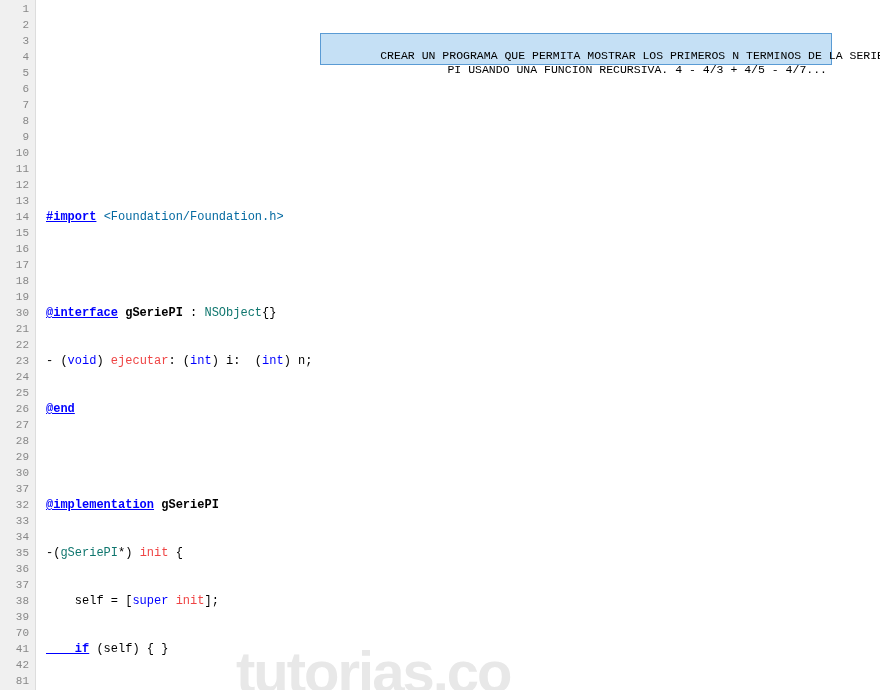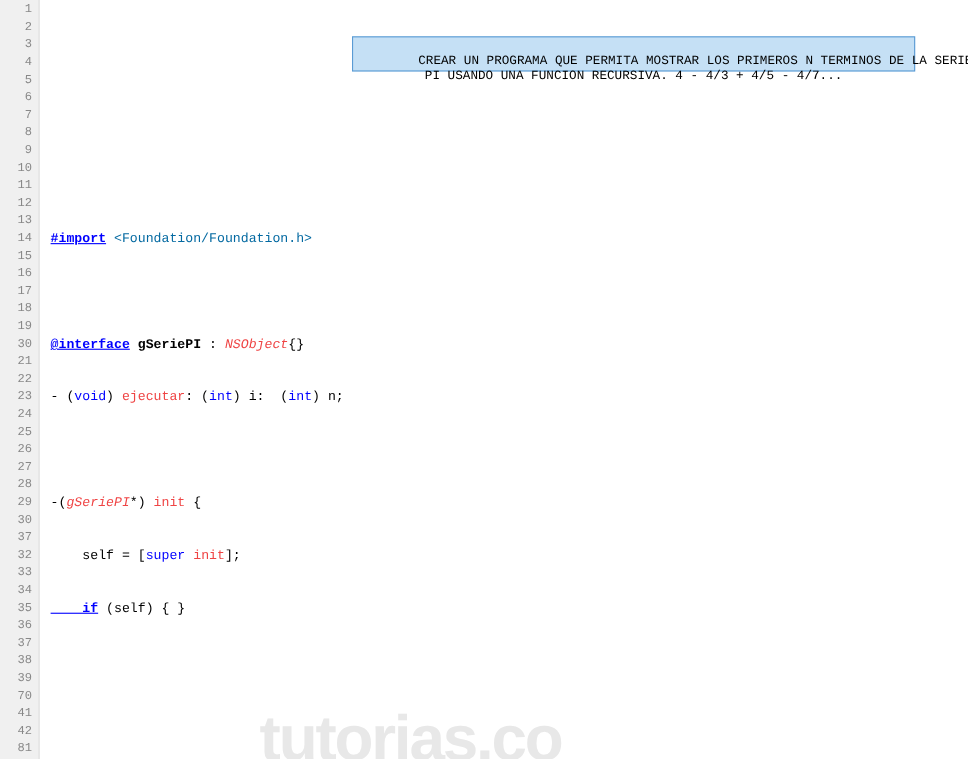--- a/index.html
+++ b/index.html
@@ -53,21 +53,21 @@
     font-size: 11.5px;
     color: #000;
     text-align: left;
     padding: 1px 4px;
     line-height: 14px;
     height: 32px;
     white-space: pre;
   }
   .kw { color: #0000ff; font-weight: bold; text-decoration: underline; }
   .kw2 { color: #0000ff; }
-  .type { color: #ef4444; font-style: italic; }
+  .type { color: #0f766e; }
   .inc { color: #0369a1; }
   .id { color: #000; font-weight: bold; }
   .meth { color: #ef4444; font-weight: normal; }
   .watermark {
     position: absolute;
     bottom: 10px;
     left: 200px;
     font-size: 58px;
     font-weight: bold;
     color: #e8e8e8;
@@ -124,32 +124,34 @@
     <div>70</div>
     <div>41</div>
     <div>42</div>
     <div>81</div>
   </div>
 
   <div class="code">
     <div class="banner-wrap">
       <div class="banner">
         <span>CREAR UN PROGRAMA QUE PERMITA MOSTRAR LOS PRIMEROS N TERMINOS DE LA SERIE</span>
-<span style="display:block;text-align:center;">PI USANDO UNA FUNCION RECURSIVA. 4 - 4/3 + 4/5 - 4/7...</span>
+<span style="display:block;text-align:right;">PI USANDO UNA FUNCION RECURSIVA. 4 - 4/3 + 4/5 - 4/7...</span>
       </div>
     </div>
 
     <div class="line"></div>
     <div class="line"></div>
     <div class="line"></div>
     <div class="line"><span class="kw">#import</span> <span class="inc">&lt;Foundation/Foundation.h&gt;</span></div>
     <div class="line"></div>
     <div class="line"><span class="kw">@interface</span> <span class="id">gSeriePI</span><span> : </span><span class="type">NSObject</span><span>{}</span></div>
     <div class="line"><span>- (</span><span class="kw2">void</span><span>) </span><span class="meth">ejecutar</span><span>: (</span><span class="kw2">int</span><span>) i:  (</span><span class="kw2">int</span><span>) n;</span></div>
+    <div class="line"><span class="kw">@end</span></div>
     <div class="line"></div>
+    <div class="line"><span class="kw">@implementation</span> <span class="id">gSeriePI</span></div>
     <div class="line"><span>-(</span><span class="type">gSeriePI</span><span>*) </span><span class="meth">init</span><span> {</span></div>
     <div class="line"><span>    self = [</span><span class="kw2">super</span><span> </span><span class="meth">init</span><span>];</span></div>
     <div class="line"><span class="kw">    if</span><span> (self) { }</span></div>
     <div class="line"></div>
     
     
     
     
     
     

